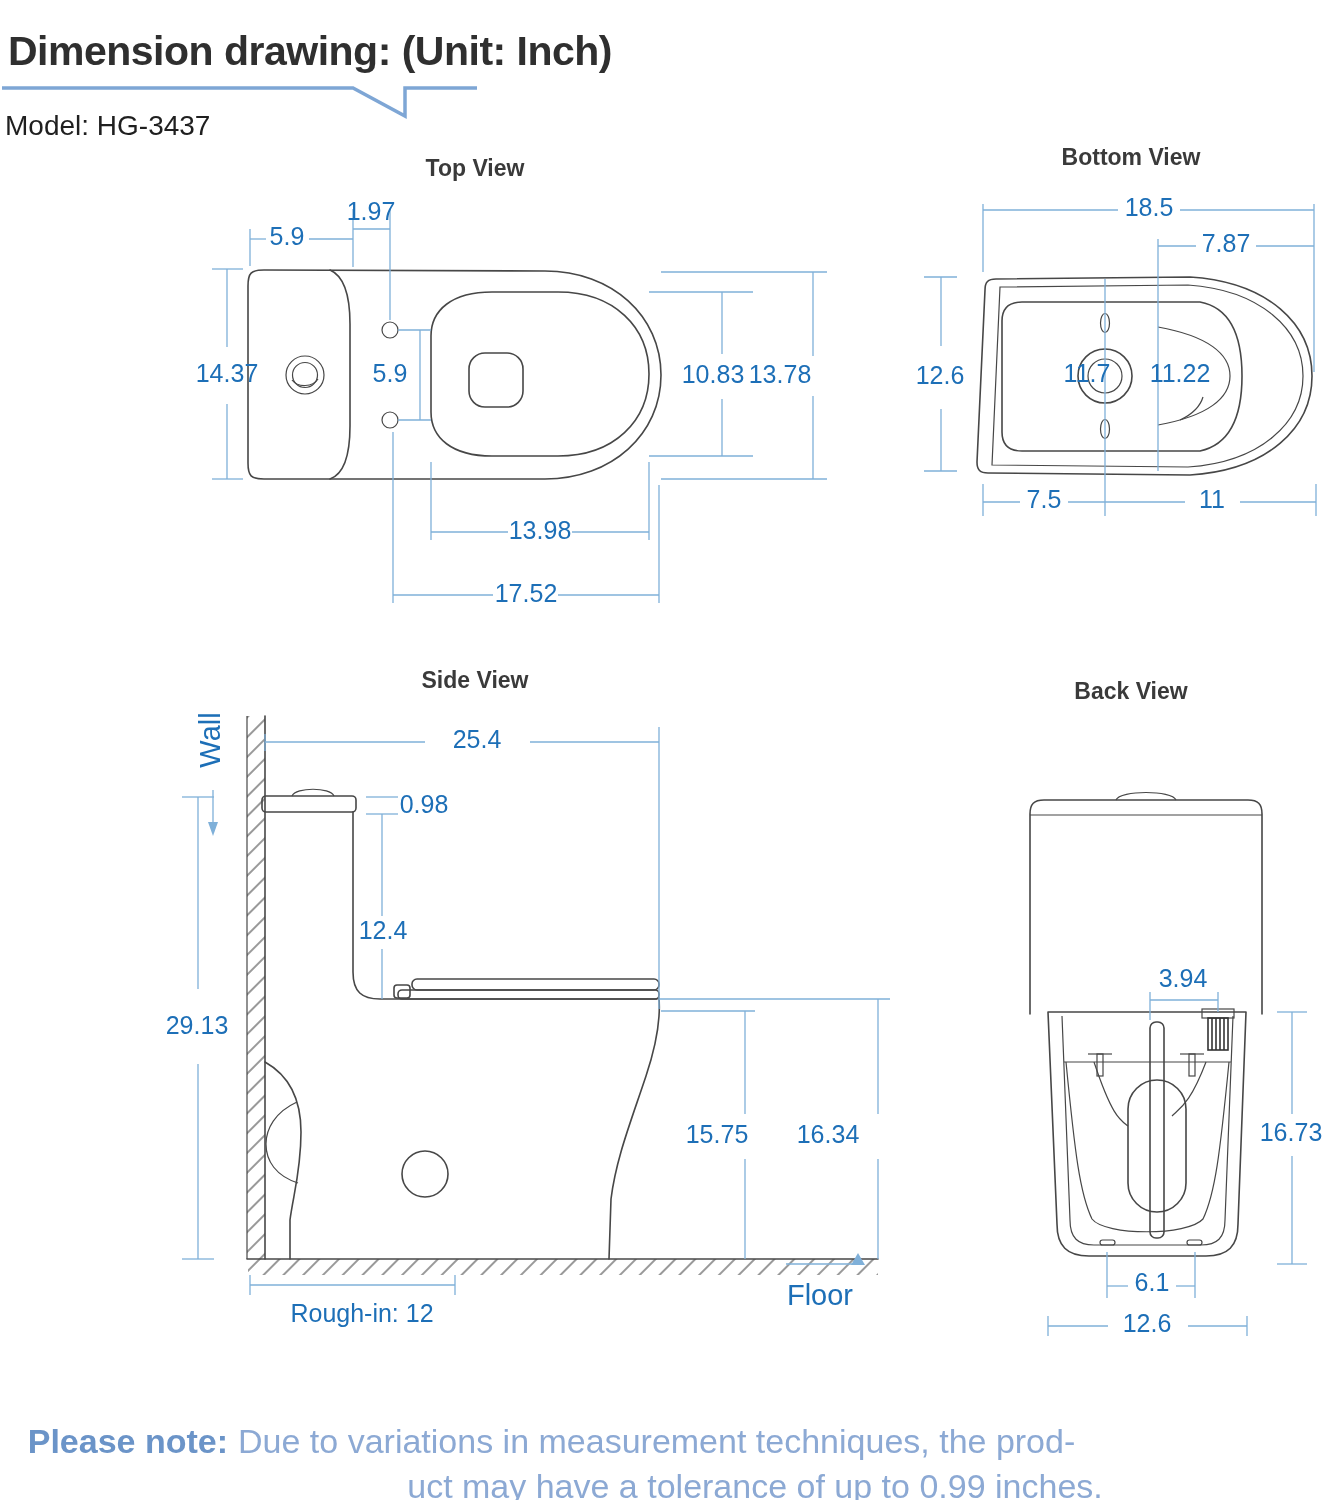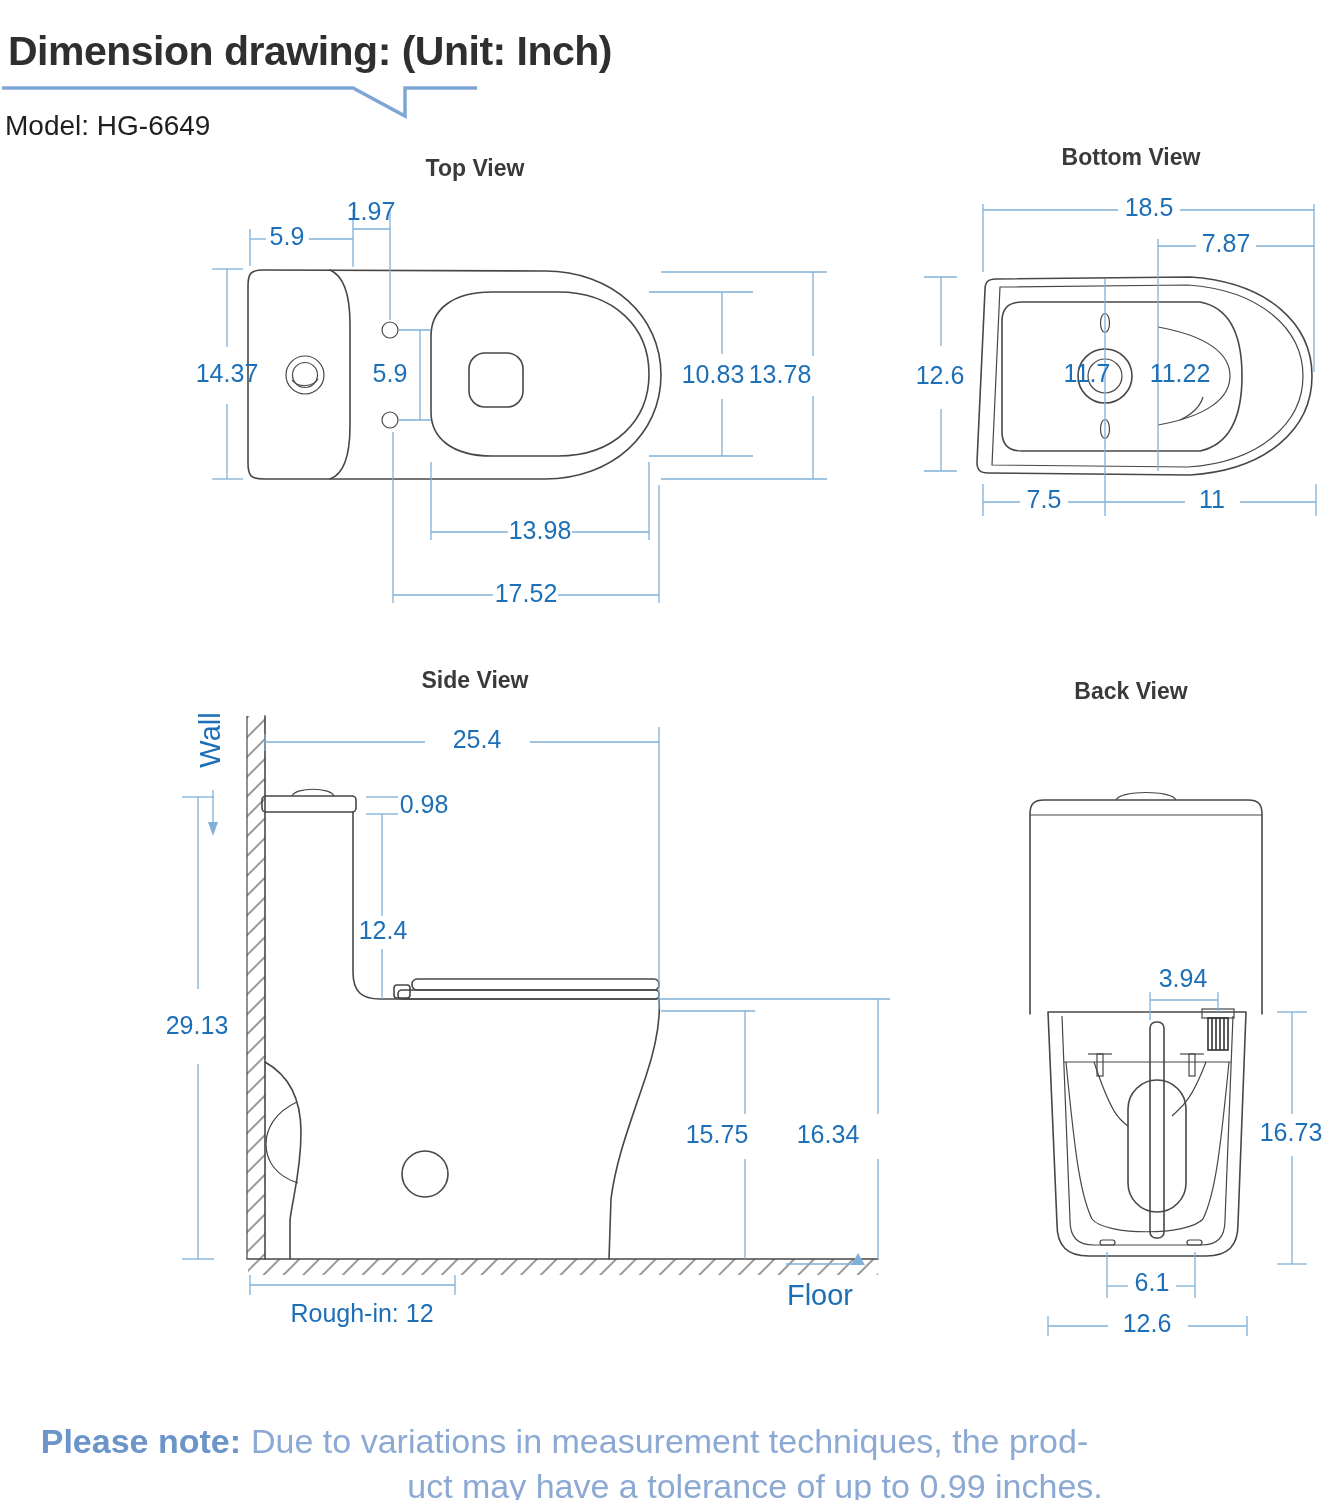--- a/index.html
+++ b/index.html
@@ -3,21 +3,21 @@
 <meta charset="utf-8">
 <style>
   html,body{margin:0;padding:0;background:#fff;}
   #stage{position:relative;width:1333px;height:1500px;background:#fff;overflow:hidden;
          font-family:"Liberation Sans",sans-serif;margin-top:24px;}
   #drawing-svg{position:absolute;left:0;top:0;}
   .hdr-title{position:absolute;left:8px;top:4px;font-size:41px;font-weight:bold;
              color:#2f2f2f;letter-spacing:-0.5px;z-index:2;}
   .hdr-model{position:absolute;left:5px;top:86px;font-size:28px;color:#1f1f1f;z-index:2;}
   .note-line{position:absolute;font-size:34px;color:#8CA9D4;text-align:center;z-index:2;}
-  .note-line-1{left:16px;top:1398px;width:1097px;}
+  .note-line-1{left:3px;top:1398px;width:1097px;}
   .note-line-2{left:175px;top:1443px;width:1160px;}
   .note-lead{font-weight:bold;color:#6B94C8;margin-right:10px;}
   
   .ol{fill:none;stroke:#474747;stroke-width:1.6;stroke-linecap:round;stroke-linejoin:round;}
   .ol2{fill:none;stroke:#474747;stroke-width:1.2;}
   .dl{fill:none;stroke:#7FB0D9;stroke-width:1.3;}
   .dt{fill:#1D6FB7;font-size:25px;font-family:"Liberation Sans",sans-serif;
       text-anchor:middle;dominant-baseline:middle;}
   .vt{fill:#3A3A3A;font-size:23px;font-weight:bold;font-family:"Liberation Sans",sans-serif;
       text-anchor:middle;dominant-baseline:middle;}
@@ -25,21 +25,21 @@
       text-anchor:middle;dominant-baseline:middle;}
   .flourish{fill:none;stroke:#7EA6D5;stroke-width:3.5;}
   .knurl{fill:none;stroke:#333;stroke-width:1.6;}
 </style>
 </head>
 <body>
 
 <div id="stage">
 
   <div class="hdr-title">Dimension drawing: (Unit: Inch)</div>
-  <div class="hdr-model">Model: HG-6649</div>
+  <div class="hdr-model">Model: HG-3437</div>
 
   <svg id="drawing-svg" width="1333" height="1500" viewBox="0 0 1333 1500">
     <defs>
       <pattern id="hatch" width="14" height="14" patternUnits="userSpaceOnUse" patternTransform="rotate(45)">
         <line x1="7" y1="0" x2="7" y2="14" stroke="#555" stroke-width="1.2"></line>
       </pattern>
     </defs>
 
     <polyline class="flourish" points="2,64 353,64 405,92 405,64 477,64"></polyline>
 

